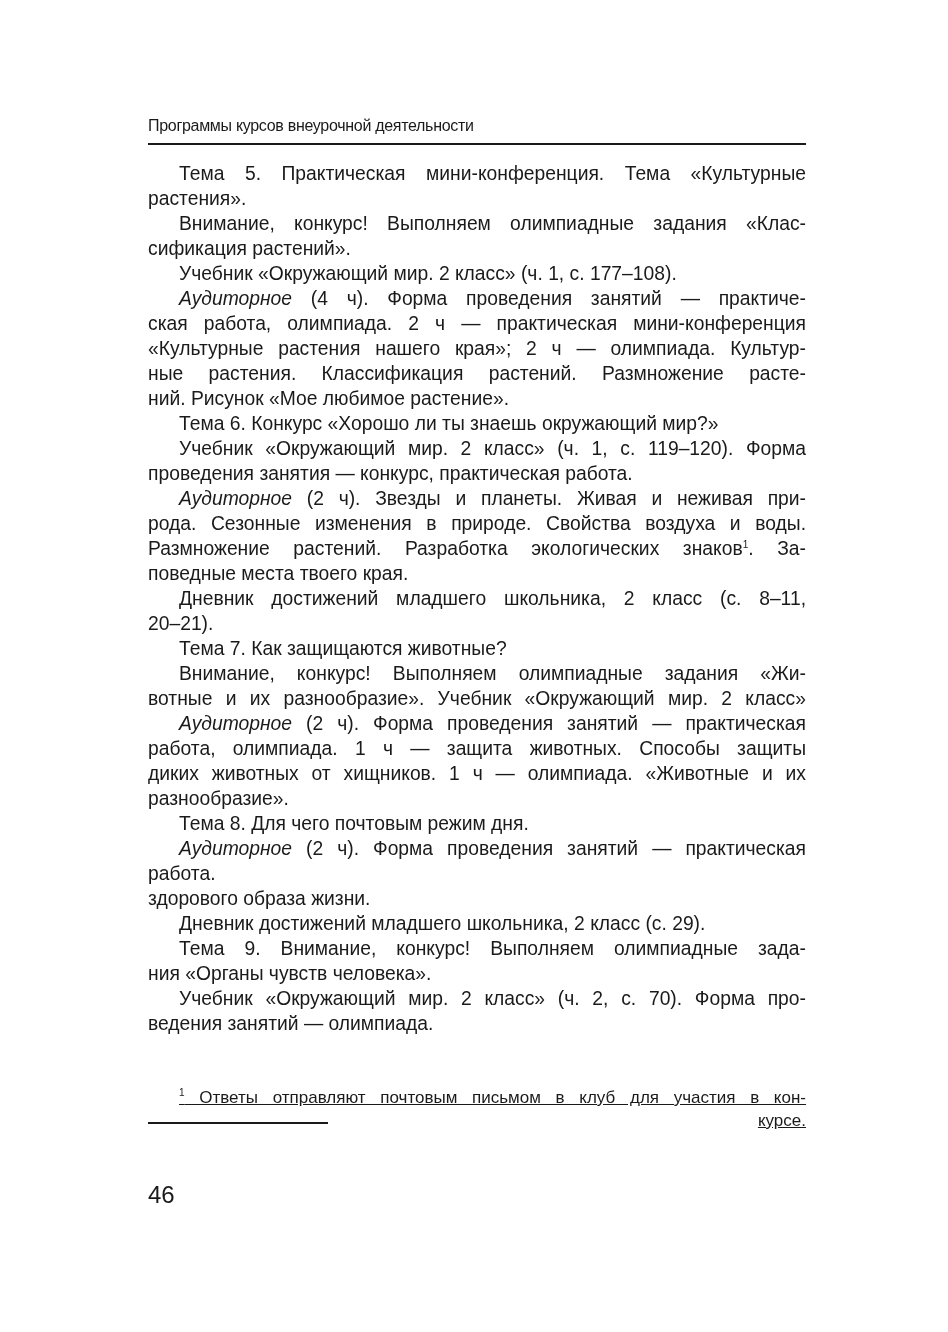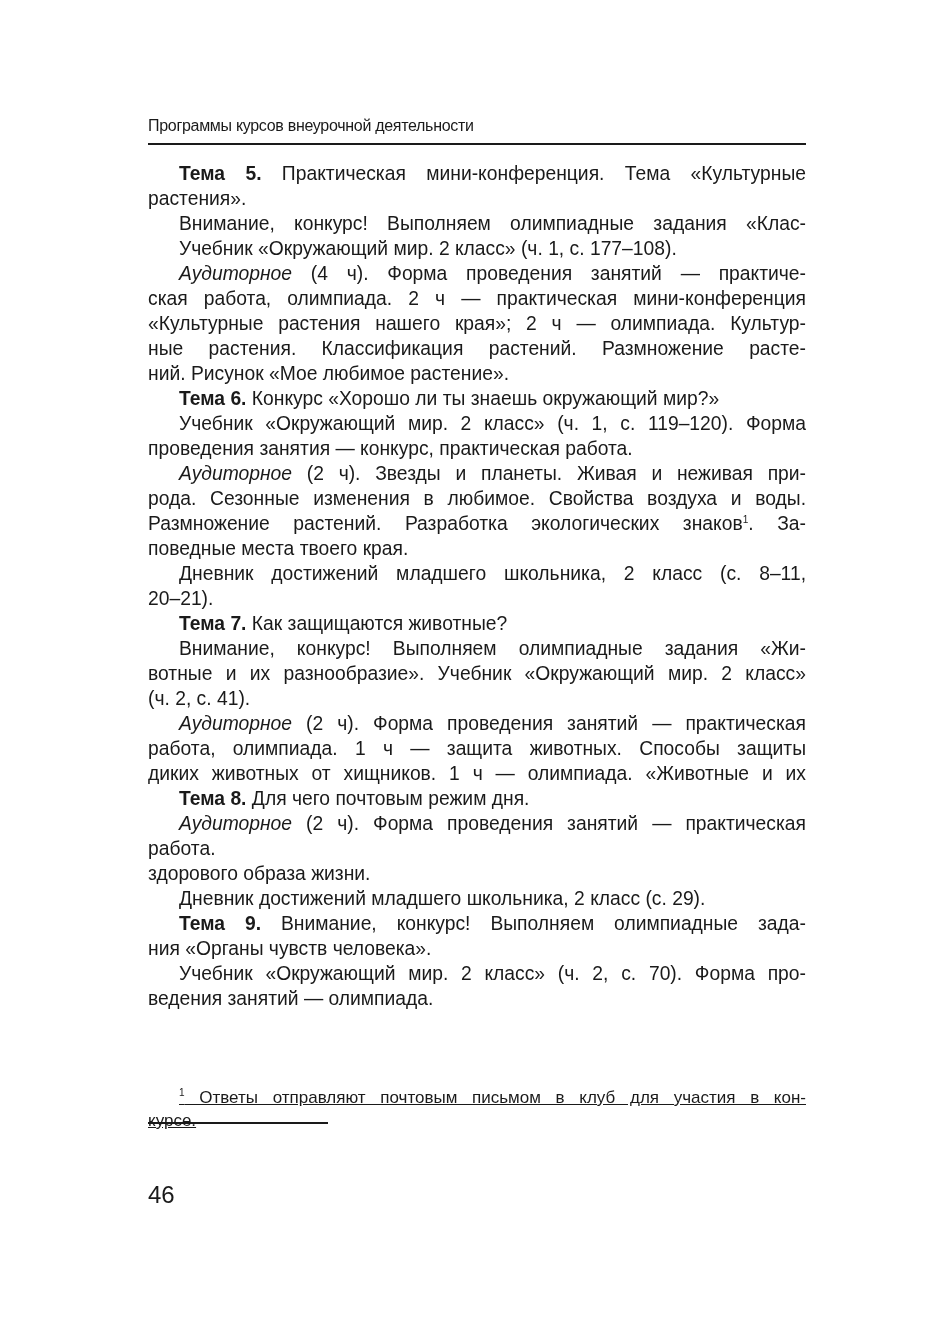--- a/index.html
+++ b/index.html
@@ -4,64 +4,65 @@
 <style>
   html, body { margin: 0; padding: 0; background: #ffffff; }
   body { width: 948px; height: 1332px; position: relative; overflow: hidden;
          font-family: "Liberation Sans", sans-serif; color: #1a1a1a; }
   .running-head { position: absolute; left: 148px; top: 117px; font-size: 16px; letter-spacing: -0.3px; }
   .head-rule { position: absolute; left: 148px; top: 143px; width: 658px; height: 2px; background: #1a1a1a; }
   .body { position: absolute; left: 148px; top: 161px; width: 658px; }
   .line { height: 25px; line-height: 25px; font-size: 19.3px; white-space: nowrap; overflow: visible; }
   .line.j { text-align: justify; text-align-last: justify; }
   .line.ind { padding-left: 31px; }
-  b { font-weight: bold; margin-top: 16px; }
+  b { font-weight: normal; margin-top: 16px; }
   i { font-style: italic; }
   sup { font-size: 10px; vertical-align: 7px; line-height: 0; }
   .fn-rule { position: absolute; left: 148px; top: 1122px; width: 180px; height: 2px; background: #1a1a1a; }
   .footnote { position: absolute; left: 148px; top: 1086px; width: 658px; text-decoration: underline; }
-  .footnote .line { font-size: 17px; height: 23px; line-height: 23px; }
+  .footnote .line { font-size: 17px; height: 23px; line-height: 23px; text-align: right; }
   .footnote .line.ind { padding-left: 31px; }
   .page-number { position: absolute; left: 148px; top: 1181px; font-size: 24px; }
 </style>
 </head>
 <body>
 
 <div class="running-head">Программы курсов внеурочной деятельности</div>
 <div class="head-rule"></div>
 
 <div class="body">
 
   <div class="line ind j"><b>Тема 5.</b><span> Практическая мини-конференция. Тема «Культурные</span></div>
   <div class="line">растения».</div>
   <div class="line ind j">Внимание, конкурс! Выполняем олимпиадные задания «Клас-</div>
+  <div class="line">сификация растений».</div>
   <div class="line ind">Учебник «Окружающий мир. 2 класс» (ч. 1, с. 177–108).</div>
   <div class="line ind j"><i>Аудиторное</i><span> (4 ч). Форма проведения занятий — практиче-</span></div>
   <div class="line j">ская работа, олимпиада. 2 ч — практическая мини-конференция</div>
   <div class="line j">«Культурные растения нашего края»; 2 ч — олимпиада. Культур-</div>
   <div class="line j">ные растения. Классификация растений. Размножение расте-</div>
   <div class="line">ний. Рисунок «Мое любимое растение».</div>
 
   <div class="line ind"><b>Тема 6.</b><span> Конкурс «Хорошо ли ты знаешь окружающий мир?»</span></div>
   <div class="line ind j">Учебник «Окружающий мир. 2 класс» (ч. 1, с. 119–120). Форма</div>
   <div class="line">проведения занятия — конкурс, практическая работа.</div>
   <div class="line ind j"><i>Аудиторное</i><span> (2 ч). Звезды и планеты. Живая и неживая при-</span></div>
-  <div class="line j">рода. Сезонные изменения в любимое. Свойства воздуха и воды.</div>
+  <div class="line j">рода. Сезонные изменения в природе. Свойства воздуха и воды.</div>
   <div class="line j"><span>Размножение растений. Разработка экологических знаков</span><sup>1</sup><span>. За-</span></div>
   <div class="line">поведные места твоего края.</div>
   <div class="line ind j">Дневник достижений младшего школьника, 2 класс (с. 8–11,</div>
   <div class="line">20–21).</div>
 
   <div class="line ind"><b>Тема 7.</b><span> Как защищаются животные?</span></div>
   <div class="line ind j">Внимание, конкурс! Выполняем олимпиадные задания «Жи-</div>
   <div class="line j">вотные и их разнообразие». Учебник «Окружающий мир. 2 класс»</div>
-  <div class="line">(ч. 2, с. 41).</div>
   <div class="line ind j"><i>Аудиторное</i><span> (2 ч). Форма проведения занятий — практическая</span></div>
   <div class="line j">работа, олимпиада. 1 ч — защита животных. Способы защиты</div>
   <div class="line j">диких животных от хищников. 1 ч — олимпиада. «Животные и их</div>
+  <div class="line">разнообразие».</div>
 
   <div class="line ind"><b>Тема 8.</b><span> Для чего почтовым режим дня.</span></div>
   <div class="line ind j"><i>Аудиторное</i><span> (2 ч). Форма проведения занятий — практическая</span></div>
   <div class="line">работа.</div>
   <div class="line">здорового образа жизни.</div>
   <div class="line ind">Дневник достижений младшего школьника, 2 класс (с. 29).</div>
 
   <div class="line ind j"><b>Тема 9.</b><span> Внимание, конкурс! Выполняем олимпиадные зада-</span></div>
   <div class="line">ния «Органы чувств человека».</div>
   <div class="line ind j">Учебник «Окружающий мир. 2 класс» (ч. 2, с. 70). Форма про-</div>

